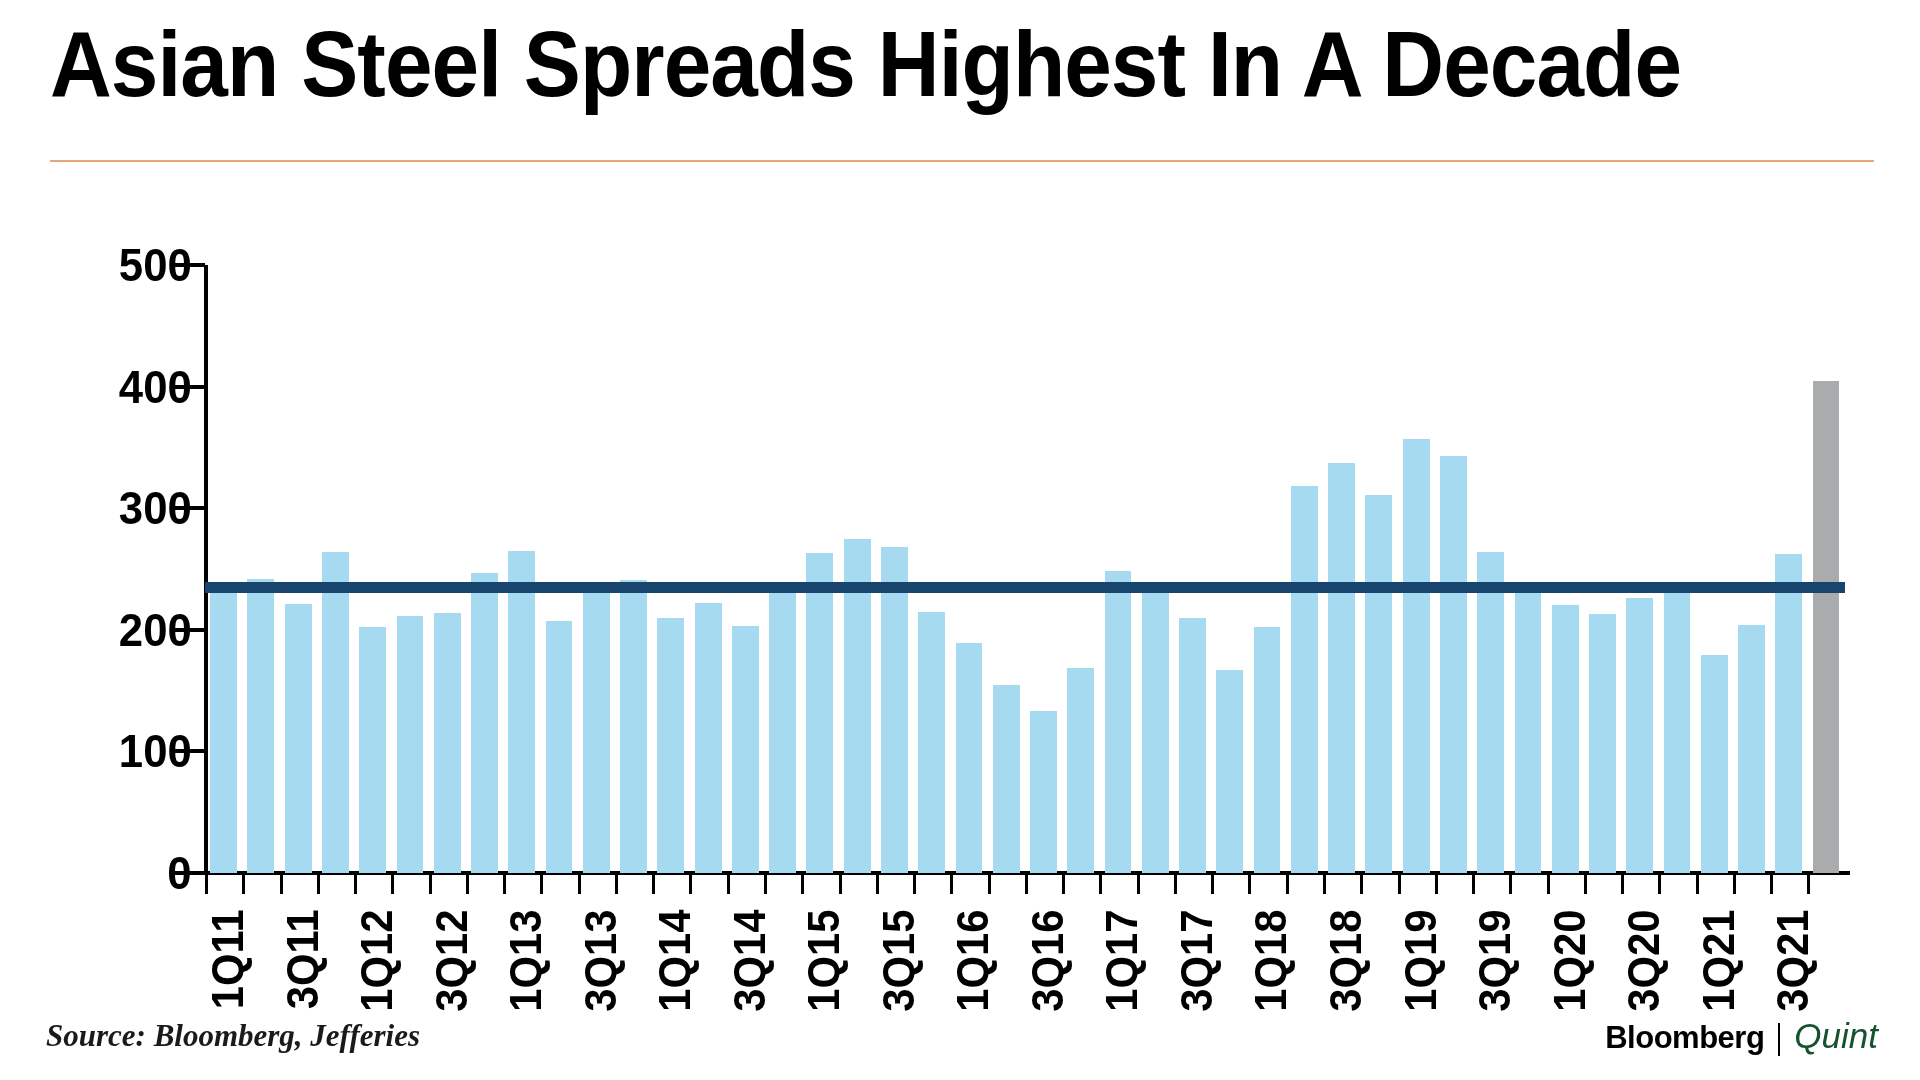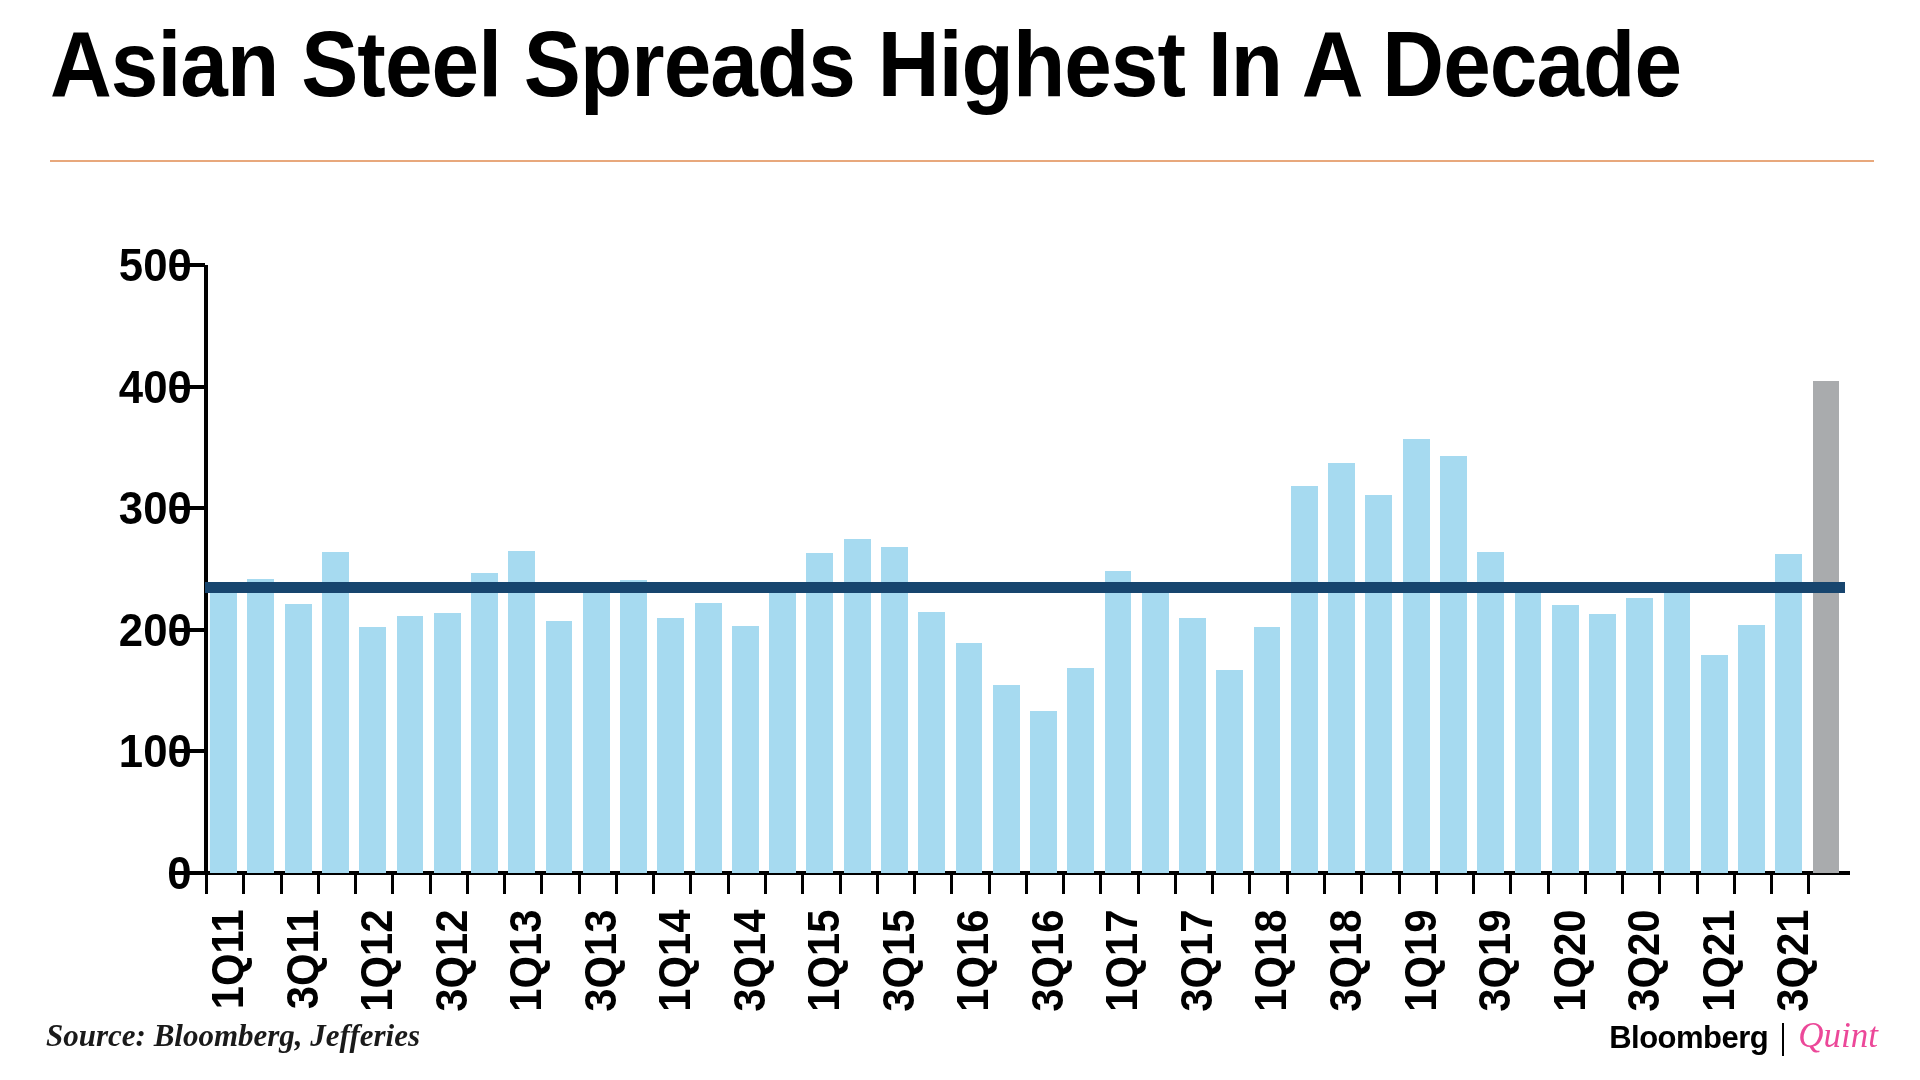--- a/index.html
+++ b/index.html
@@ -207,24 +207,24 @@
     font-weight: bold;
     font-size: 31px;
     color: #000000;
     letter-spacing: -0.5px;
   }
   #brand-divider {
     width: 2px; height: 33px;
     background: #000000;
   }
   #brand-quint {
-    font-family: Liberation Serif, serif;
+    font-family: Liberation Sans, sans-serif;
     font-style: italic;
     font-size: 35px;
-    color: #ec4899;
+    color: #14532d;
   }
 </style>
 </head>
 <body>
 
 <div id="page">
 
   <div id="title-block">
     <h1 id="page-title">Asian Steel Spreads Highest In A Decade</h1>
     <div id="title-rule"></div>

